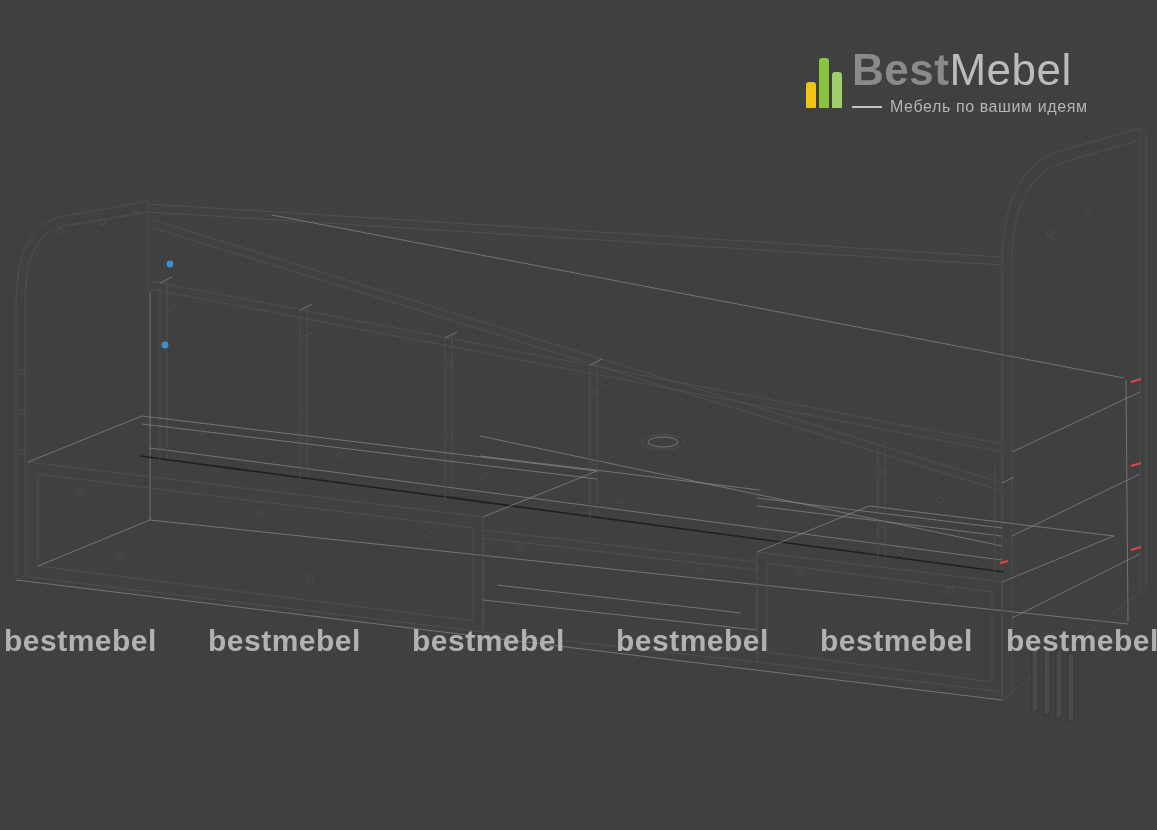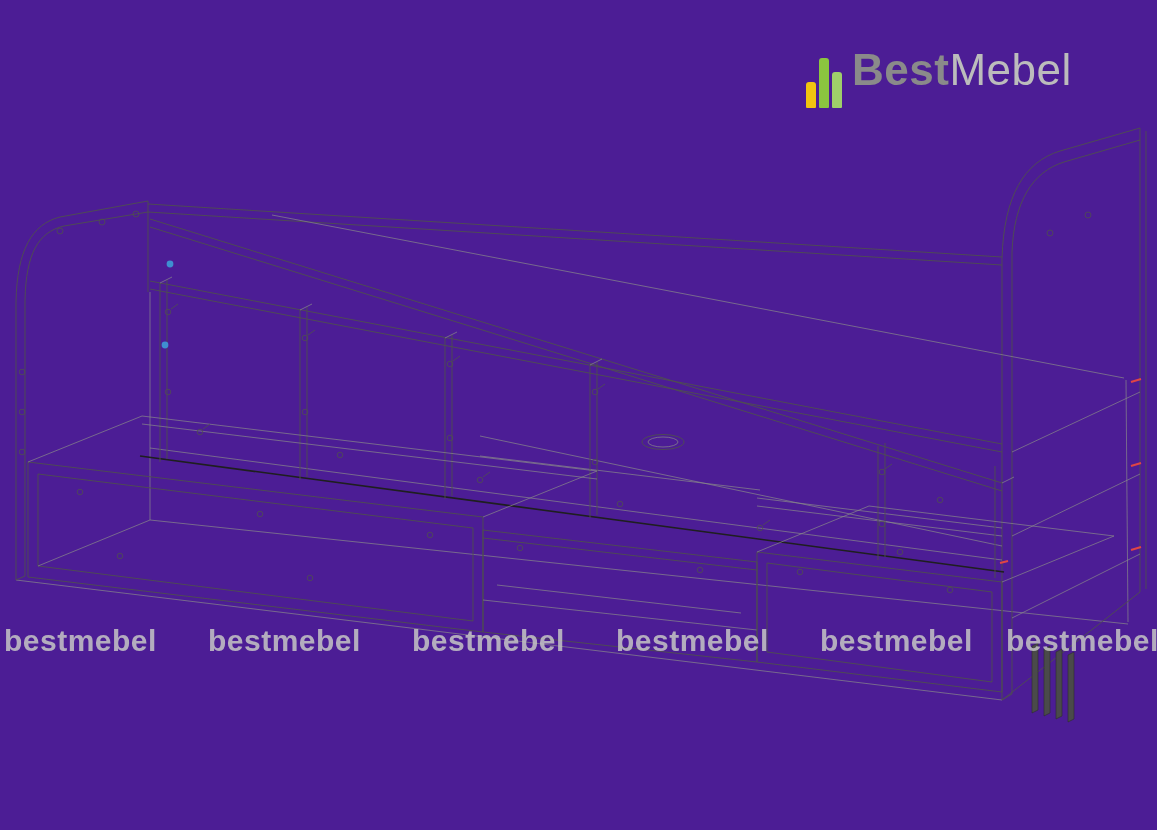--- a/index.html
+++ b/index.html
@@ -1,17 +1,17 @@
 <!DOCTYPE html>
 <html><head>
 <meta charset="utf-8">
 <style>
   html,body{margin:0;padding:0;background:#ffffff;}
   body{font-family:"Liberation Sans", sans-serif;}
-  .page{position:relative;width:1157px;height:830px;background:#4c1d95;overflow:hidden;}
+  .page{position:relative;width:1157px;height:830px;background:#404040;overflow:hidden;}
 
   
   .logo{position:absolute;top:48px;left:806px;display:flex;align-items:flex-start;}
   .logo-bars{display:flex;align-items:flex-end;gap:3px;height:58px;margin-right:10px;margin-top:2px;}
   .logo-bars .bar{width:10px;border-radius:3px 3px 1px 1px;}
   .bar-yellow{height:26px;background:#f1c40f;}
   .bar-green{height:50px;background:#8bc53f;}
   .bar-green-dark{height:36px;background:#9fcf6a;}
   .logo-textblock{display:flex;flex-direction:column;}
   .logo-text{font-size:44px;line-height:44px;letter-spacing:0.5px;}
@@ -41,20 +41,24 @@
 <div class="page">
 
   <div class="logo">
     <span class="logo-bars">
       <span class="bar bar-yellow"></span>
       <span class="bar bar-green"></span>
       <span class="bar bar-green-dark"></span>
     </span>
     <span class="logo-textblock">
       <span class="logo-text"><span class="logo-best">Best</span><span class="logo-mebel">Mebel</span></span>
+      <span class="logo-tagline">
+          <span class="tag-dash"></span>
+          <span>Мебель по вашим идеям</span>
+        </span>
     </span>
   </div>
 
   <svg class="drawing" width="1157" height="830" viewBox="0 0 1157 830">
 
     <g>
       <path class="lt" d="M16,580 L1002,700"></path>
       <path class="lt" d="M150,520 L1128,624"></path>
       <path class="lt" d="M150,292 L150,520"></path>
       <path class="lt" d="M1126,380 L1128,622"></path>

